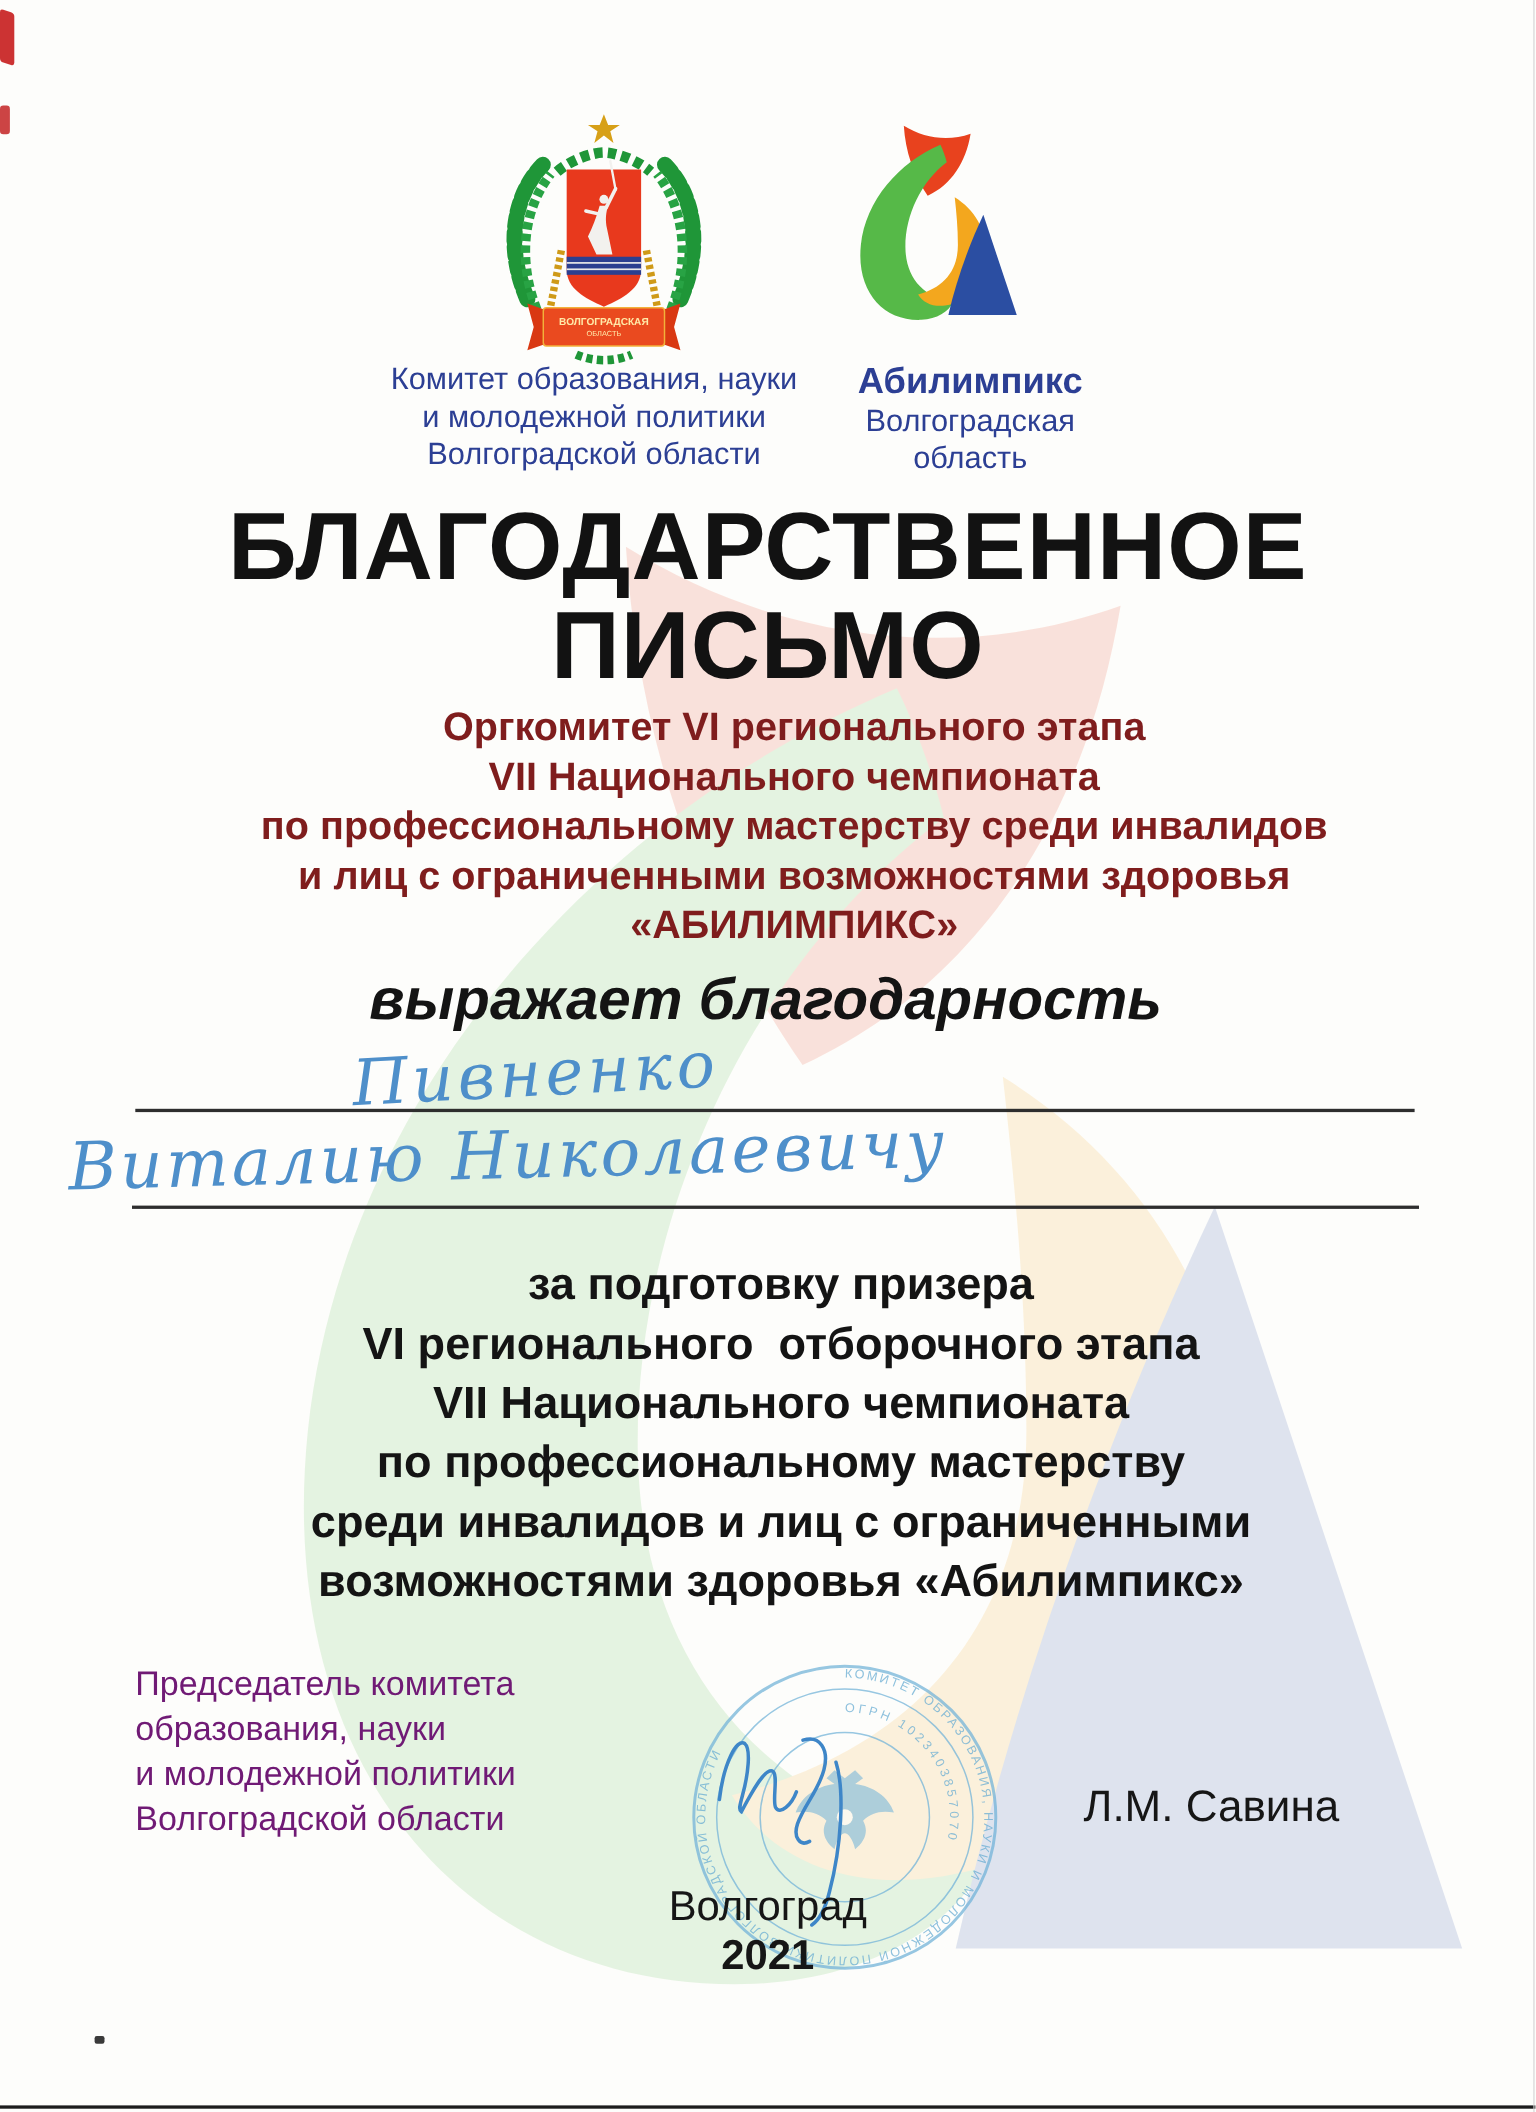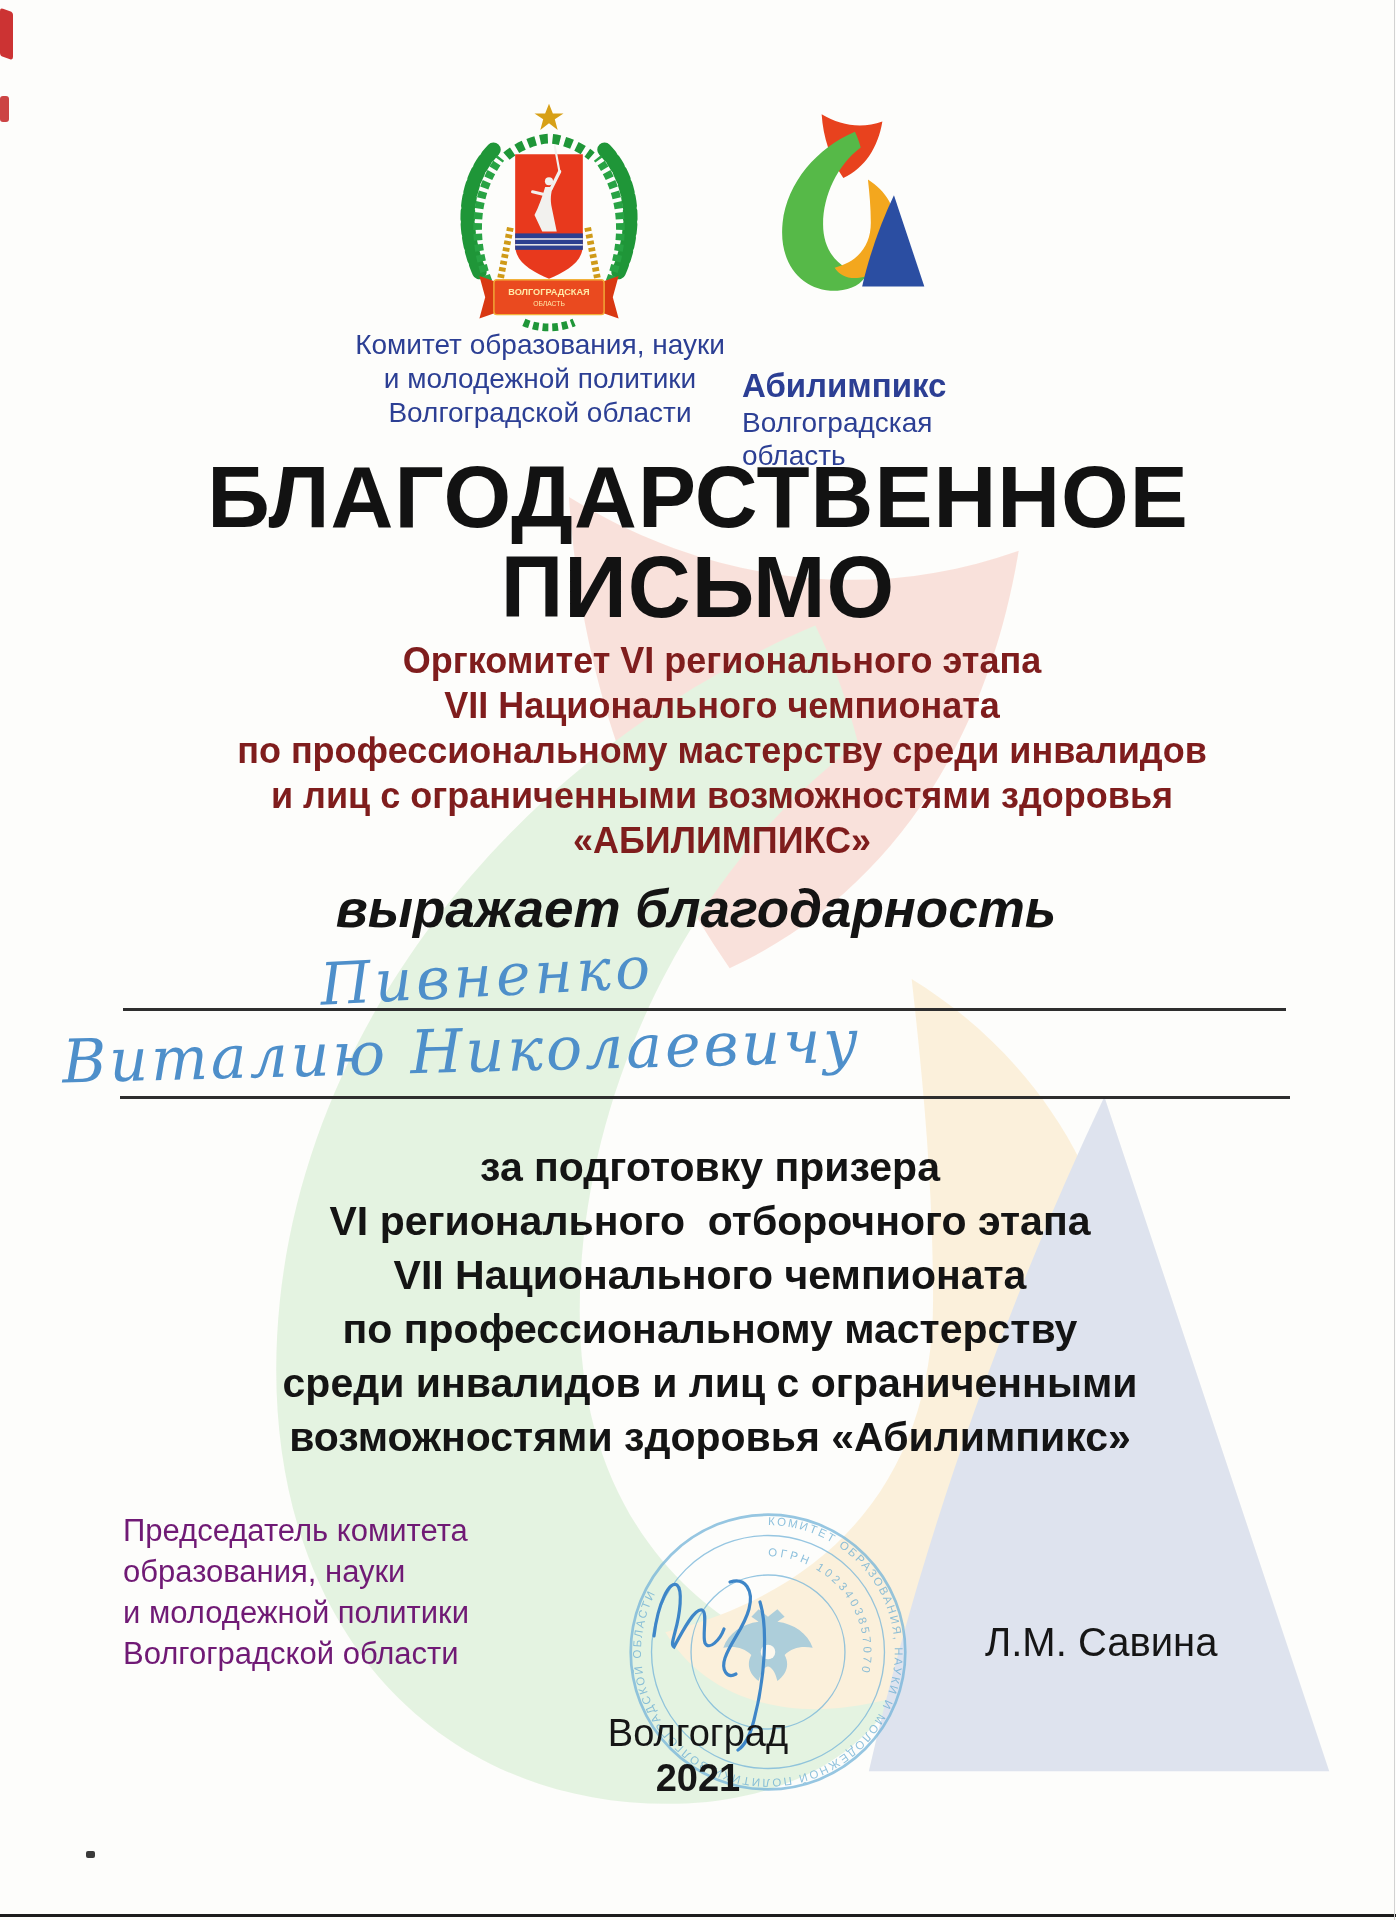--- a/index.html
+++ b/index.html
@@ -6,21 +6,21 @@
   body{
     width:1396px;height:1920px;position:relative;overflow:hidden;
     background:#fdfdfb;font-family:"Liberation Sans",sans-serif;color:#1a1a1a;
   }
   .abs{position:absolute;}
   
   .coat-svg{left:437px;top:100px;width:224px;height:232px;}
   .abil-logo-svg{left:750px;top:110px;width:178px;height:188px;}
   .left-caption{left:240px;top:328px;width:600px;text-align:center;
     font-size:28px;line-height:34px;color:#2c3f94;}
-  .right-caption{left:742px;top:326px;width:280px;text-align:left;color:#2c3f94;margin-top:40px;}
+  .right-caption{left:742px;top:326px;width:280px;text-align:center;color:#2c3f94;}
   .right-caption .t{font-size:33px;font-weight:bold;line-height:40px;}
   .right-caption .s{font-size:28px;line-height:33px;}
   
   .title{left:0;right:0;top:452px;text-align:center;font-weight:bold;
     font-size:87px;line-height:90px;letter-spacing:1px;color:#121212;z-index:2;}
   
   .intro{left:0;right:0;top:638px;text-align:center;font-weight:bold;
     font-size:36px;line-height:45px;color:#7f1d1d;z-index:2;padding-left:48px;}
   .expresses{left:0;right:4px;top:878px;text-align:center;font-weight:bold;
     font-style:italic;font-size:53px;color:#141414;z-index:2;}

